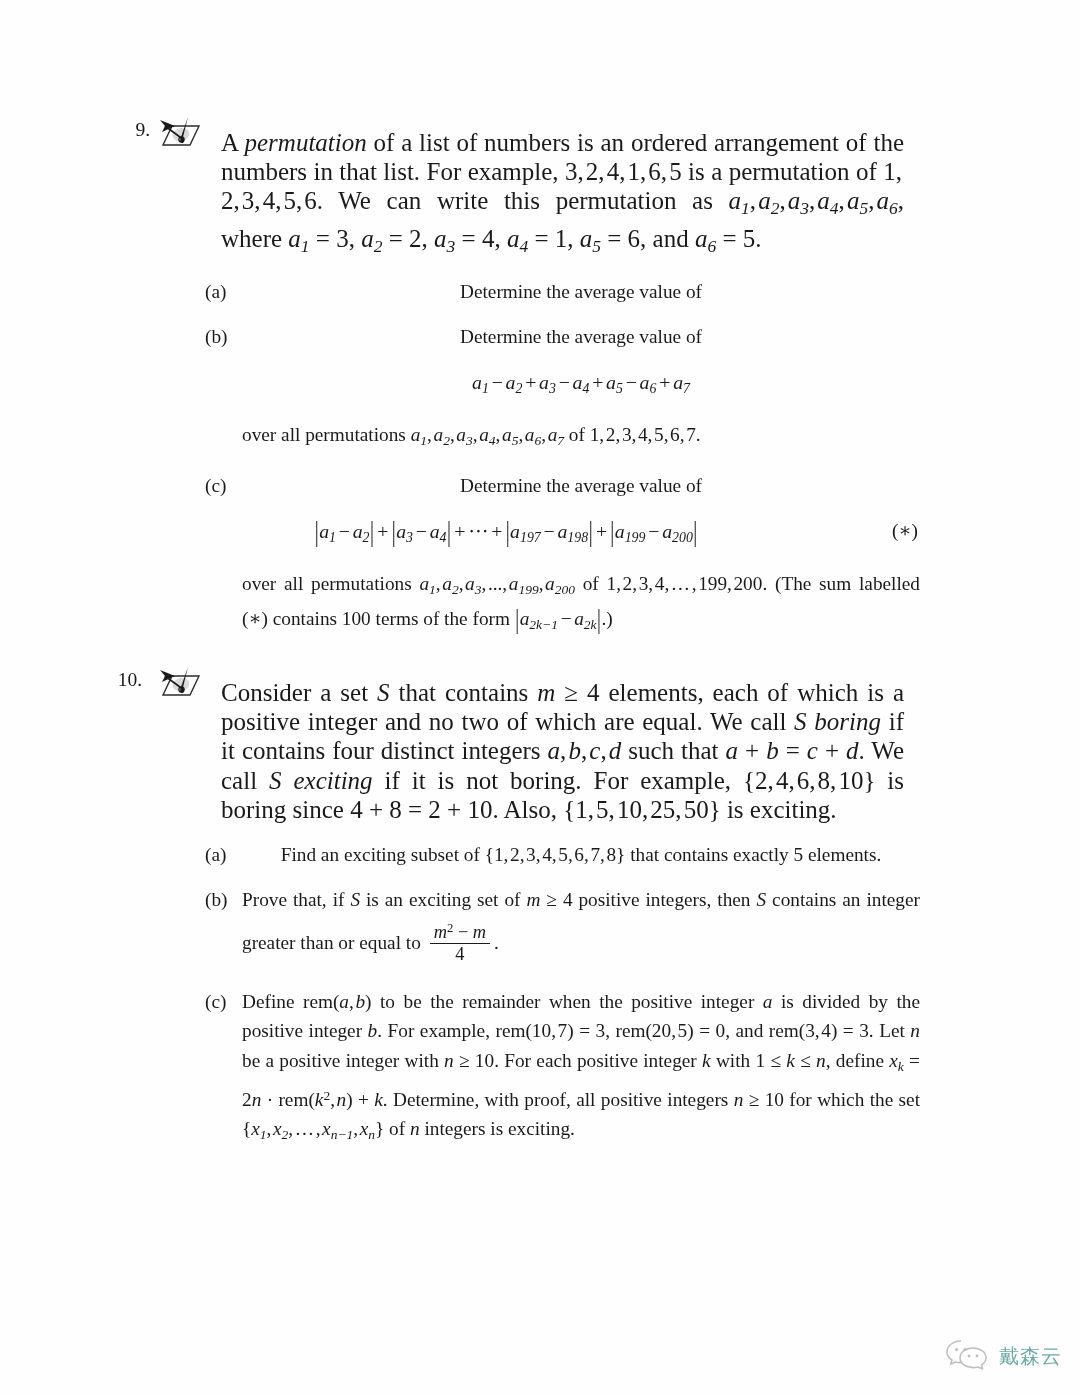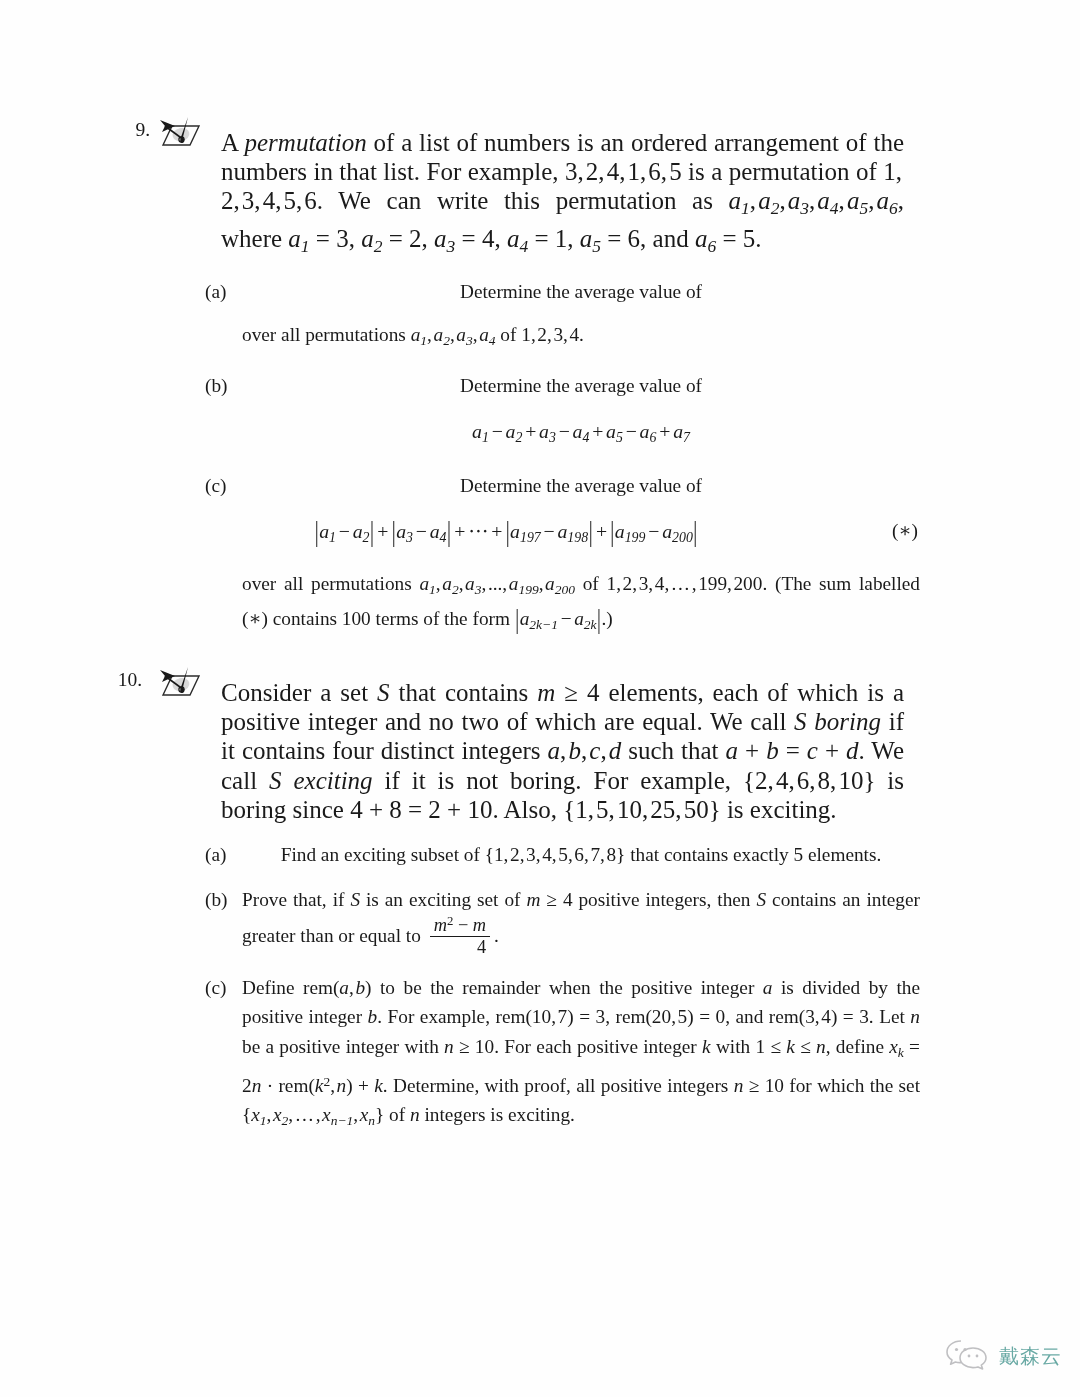--- a/index.html
+++ b/index.html
@@ -134,22 +134,22 @@
     font-style: normal;
     transform: scaleY(1.45);
     margin: 0 0.5px;
   }
   .op { padding: 0 0.14em; }
 
   
   .frac {
     display: inline-block;
     vertical-align: -0.55em;
-    text-align: right;
-    margin: 0 4px;
+    text-align: center;
+    margin: 7px 4px;
     line-height: 1.12;
   }
   .frac .num {
     display: block;
     font-size: 0.95em;
     padding: 0 4px;
   }
   .frac .den {
     display: block;
     font-size: 0.95em;
@@ -194,29 +194,29 @@
       </svg>
     </span>
 
     <div class="prob-body">
 
       <p class="para">A <i class="v">permutation</i> of a list of numbers is an ordered arrangement of the numbers in that list. For example, 3, 2, 4, 1, 6, 5 is a permutation of 1, 2, 3, 4, 5, 6. We can write this permutation as <i class="v">a</i><sub class="s">1</sub>, <i class="v">a</i><sub class="s">2</sub>, <i class="v">a</i><sub class="s">3</sub>, <i class="v">a</i><sub class="s">4</sub>, <i class="v">a</i><sub class="s">5</sub>, <i class="v">a</i><sub class="s">6</sub>, where <i class="v">a</i><sub class="s">1</sub> = 3, <i class="v">a</i><sub class="s">2</sub> = 2, <i class="v">a</i><sub class="s">3</sub> = 4, <i class="v">a</i><sub class="s">4</sub> = 1, <i class="v">a</i><sub class="s">5</sub> = 6, and <i class="v">a</i><sub class="s">6</sub> = 5.</p>
 
       <div class="subpart">
         <span class="sub-label">(a)</span>
         <div class="sub-text ragged">Determine the average value of</div>
-        <div class="tail ragged">over all permutations <i class="v">a</i><sub class="s">1</sub>, <i class="v">a</i><sub class="s">2</sub>, <i class="v">a</i><sub class="s">3</sub>, <i class="v">a</i><sub class="s">4</sub> of 1, 2, 3, 4.</div>
       </div>
 
       <div class="subpart">
         <span class="sub-label">(b)</span>
         <div class="sub-text ragged">Determine the average value of</div>
         <div class="display-math">
           <i class="v">a</i><sub class="s">1</sub><span class="op">−</span><i class="v">a</i><sub class="s">2</sub><span class="op">+</span><i class="v">a</i><sub class="s">3</sub><span class="op">−</span><i class="v">a</i><sub class="s">4</sub><span class="op">+</span><i class="v">a</i><sub class="s">5</sub><span class="op">−</span><i class="v">a</i><sub class="s">6</sub><span class="op">+</span><i class="v">a</i><sub class="s">7</sub>
         </div>
+        <div class="tail ragged">over all permutations <i class="v">a</i><sub class="s">1</sub>, <i class="v">a</i><sub class="s">2</sub>, <i class="v">a</i><sub class="s">3</sub>, <i class="v">a</i><sub class="s">4</sub>, <i class="v">a</i><sub class="s">5</sub>, <i class="v">a</i><sub class="s">6</sub>, <i class="v">a</i><sub class="s">7</sub> of 1, 2, 3, 4, 5, 6, 7.</div>
       </div>
 
       <div class="subpart">
         <span class="sub-label">(c)</span>
         <div class="sub-text ragged">Determine the average value of</div>
         <div class="display-math shift-left">
           <span class="bar">|</span><i class="v">a</i><sub class="s">1</sub><span class="op">−</span><i class="v">a</i><sub class="s">2</sub><span class="bar">|</span><span class="op">+</span><span class="bar">|</span><i class="v">a</i><sub class="s">3</sub><span class="op">−</span><i class="v">a</i><sub class="s">4</sub><span class="bar">|</span><span class="op">+</span>⋅⋅⋅<span class="op">+</span><span class="bar">|</span><i class="v">a</i><sub class="s">197</sub><span class="op">−</span><i class="v">a</i><sub class="s">198</sub><span class="bar">|</span><span class="op">+</span><span class="bar">|</span><i class="v">a</i><sub class="s">199</sub><span class="op">−</span><i class="v">a</i><sub class="s">200</sub><span class="bar">|</span>
           <span class="star-label">(∗)</span>
         </div>
         <div class="tail">over all permutations <i class="v">a</i><sub class="s">1</sub>, <i class="v">a</i><sub class="s">2</sub>, <i class="v">a</i><sub class="s">3</sub>, ..., <i class="v">a</i><sub class="s">199</sub>, <i class="v">a</i><sub class="s">200</sub> of 1, 2, 3, 4, … , 199, 200. (The sum labelled (∗) contains 100 terms of the form <span class="bar">|</span><i class="v">a</i><sub class="s">2<span class="up"></span><i class="v">k</i>−1</sub><span class="op">−</span><i class="v">a</i><sub class="s">2<i class="v">k</i></sub><span class="bar">|</span>.)</div>

